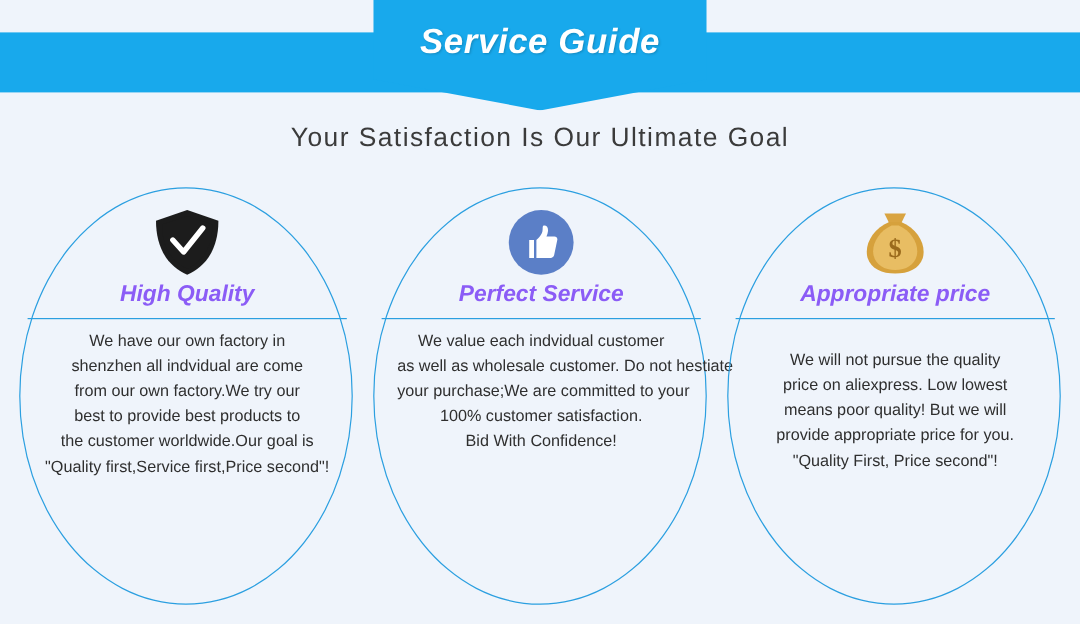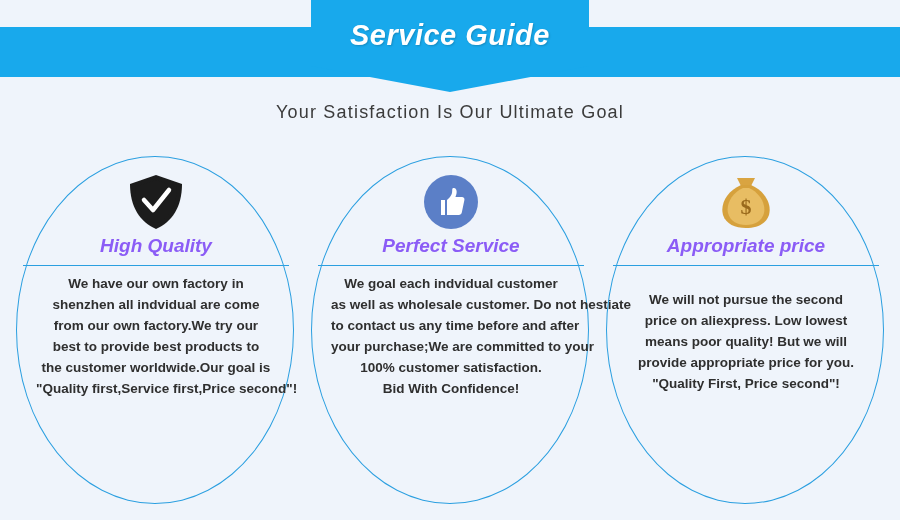--- a/index.html
+++ b/index.html
@@ -56,21 +56,21 @@
     text-shadow: 1px 1px 2px rgba(0,0,0,0.18);
   }
 
   
   .subtitle {
     position: absolute;
     top: 102px;
     left: 0;
     width: 900px;
     text-align: center;
-    font-size: 18px;
+    font-size: 22px;
     color: #3b3b3b;
     letter-spacing: 1.2px;
   }
 
   
   .circles {
     position: absolute;
     top: 152px;
     left: 0;
     width: 900px;
@@ -121,21 +121,21 @@
   .body-text {
     position: absolute;
     top: 116px;
     left: 19px;
     width: 240px;
     text-align: center;
     font-size: 13.5px;
     color: #2f2f2f;
     line-height: 21px;
   }
-  .body-text div { white-space: nowrap; font-weight: bold; }
+  .body-text div { white-space: nowrap; }
 
   
   .shield-icon { display:block; }
   .thumb-circle {
     width: 54px; height: 54px; border-radius: 50%;
     background: #5b7fc7;
     display: flex; align-items: center; justify-content: center;
   }
   .thumb-glyph { display:block; }
   .money-bag { display:block; }
@@ -178,42 +178,41 @@
       <div class="thumb-circle">
         <svg class="thumb-glyph" width="34" height="34" viewBox="0 0 34 34" aria-hidden="true">
           <path d="M11 15 L11 30 L7 30 L7 15 Z" fill="#ffffff"></path>
           <path d="M13 15 C13 15 17 12 18 8 C18.6 5.2 17.6 3 19.6 3 C22 3 23 5 22.6 8 C22.3 10.3 21.4 12 21.4 12 L28 12 C29.7 12 30.8 13.4 30.4 15 L27.8 27.6 C27.5 29.1 26.3 30 24.8 30 L13 30 Z" fill="#ffffff"></path>
         </svg>
       </div>
     </div>
     <div class="heading">Perfect Service</div>
     <div class="divider"></div>
     <div class="body-text">
-      <div>We goal each indvidual customer</div>
+      <div>We value each indvidual customer</div>
       <div>as well as wholesale customer. Do not hestiate</div>
-      <div>to contact us any time before and after</div>
       <div>your purchase;We are committed to your</div>
       <div>100% customer satisfaction.</div>
       <div>Bid With Confidence!</div>
     </div>
   </div>
 
   <div class="circle c3">
     <div class="icon-box">
       <svg class="money-bag" width="58" height="56" viewBox="0 0 58 56" aria-hidden="true">
         <path d="M20 4 L38 4 L34 12 L24 12 Z" fill="#d9a441"></path>
         <path d="M24 11 C10 17 3 30 6 41 C9 50 18 54 29 54 C40 54 49 50 52 41 C55 30 48 17 34 11 Z" fill="#d6a13c"></path>
         <path d="M26 14 C15 19 9 30 11 39 C13 47 20 51 29 51 C38 51 45 47 47 39 C49 30 43 19 32 14 Z" fill="#e8bd63"></path>
         <text x="29" y="40" text-anchor="middle" font-family="Liberation Serif, serif" font-size="22" font-weight="bold" fill="#9a6a1c">$</text>
       </svg>
     </div>
     <div class="heading">Appropriate price</div>
     <div class="divider"></div>
     <div class="body-text" style="top:132px;">
-      <div>We will not pursue the second</div>
+      <div>We will not pursue the quality</div>
       <div>price on aliexpress. Low lowest</div>
       <div>means poor quality! But we will</div>
       <div>provide appropriate price for you.</div>
       <div>"Quality First, Price second"!</div>
     </div>
   </div>
 
 </div>
 
 </body></html>

